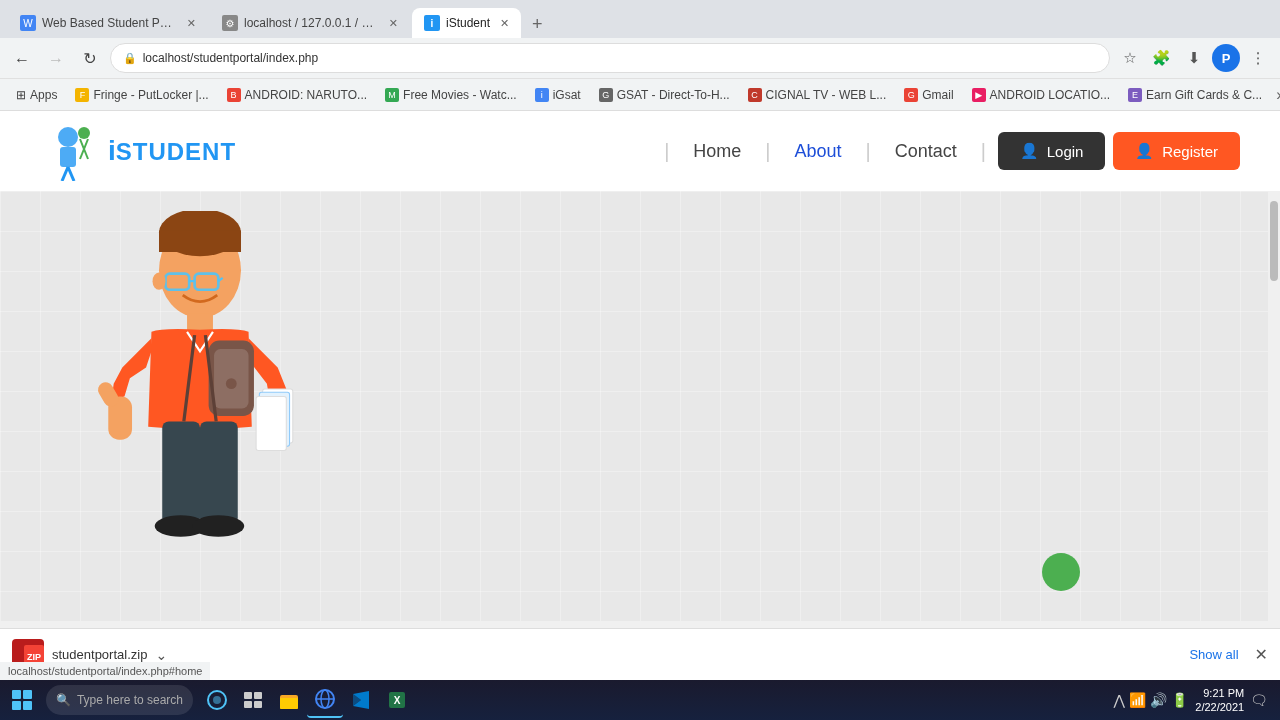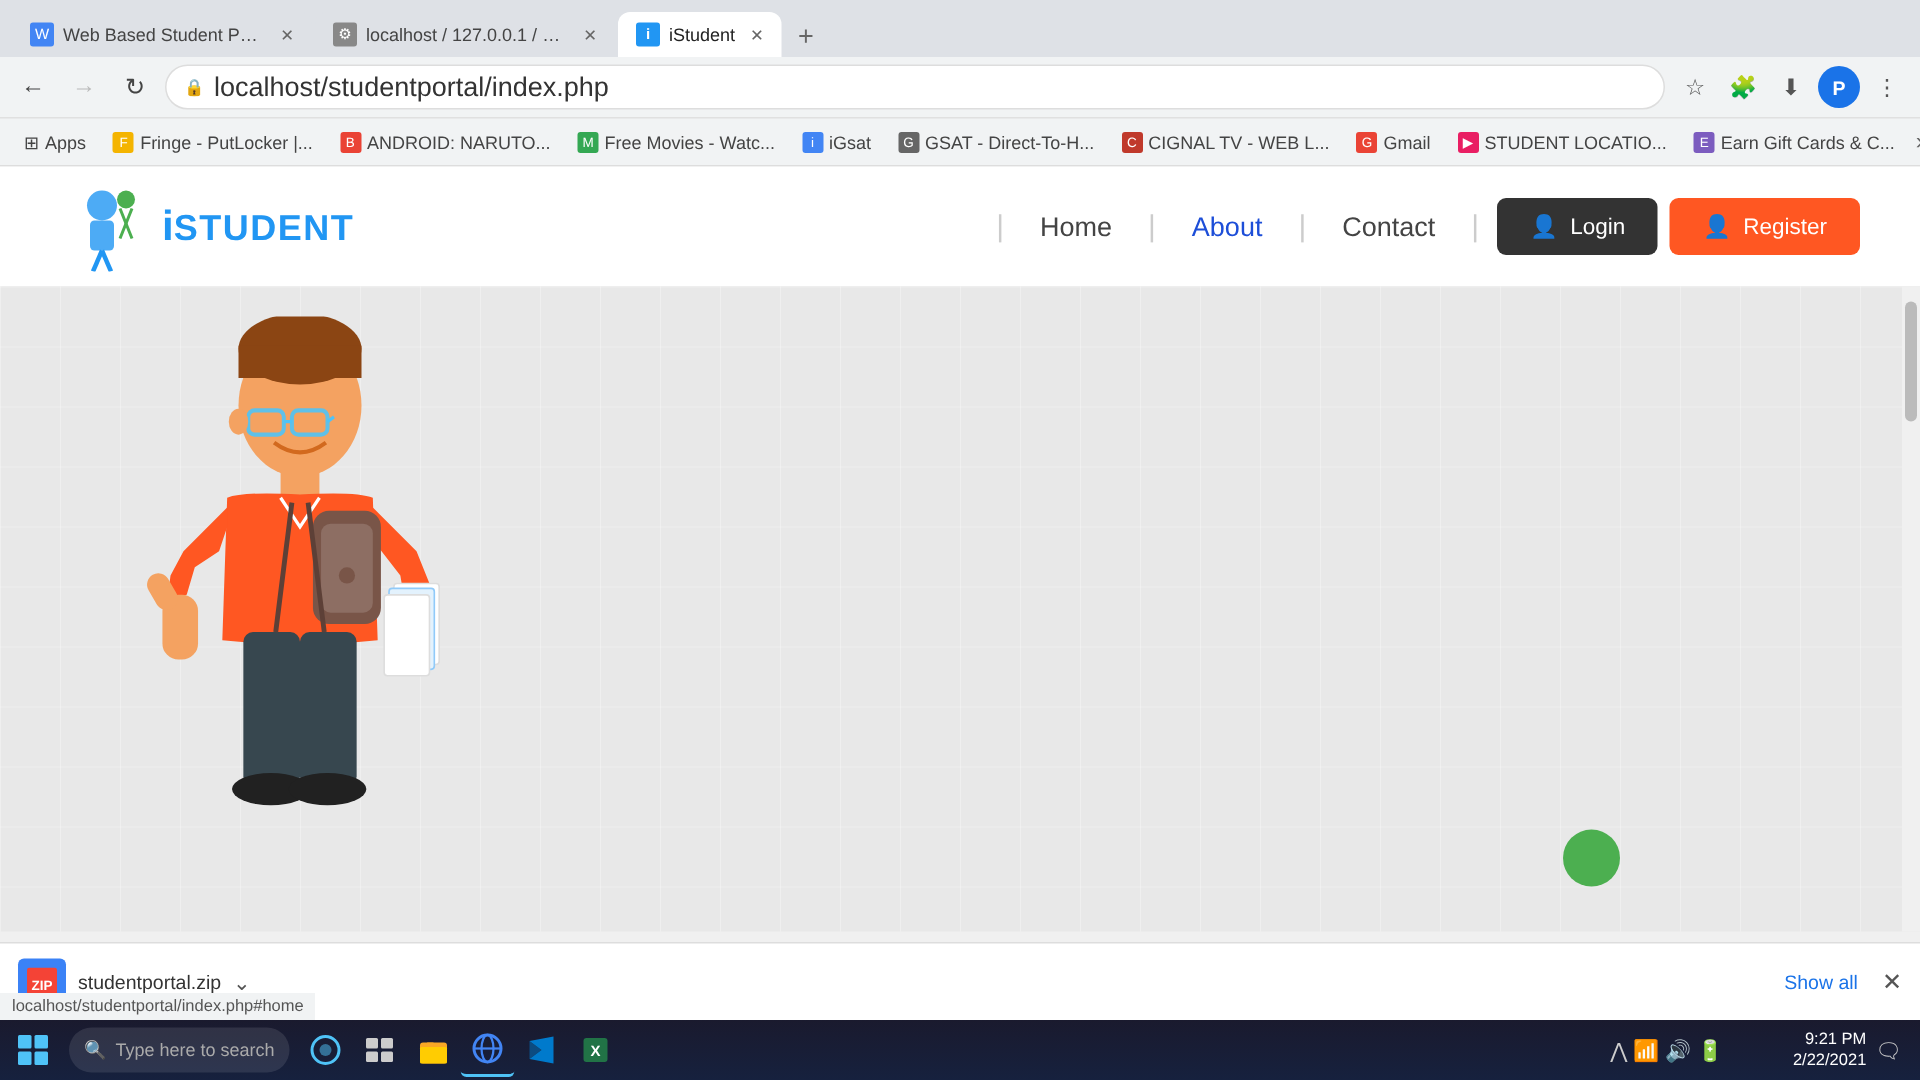--- a/index.html
+++ b/index.html
@@ -306,23 +306,23 @@
       background: #fff;
       border-top: 1px solid #ddd;
       display: flex;
       align-items: center;
       padding: 0 12px;
       gap: 8px;
       z-index: 100;
     }
     .download-file-icon {
       width: 32px; height: 32px;
-      background: #3b82f6;
+      background: #b91c1c;
       border-radius: 4px;
-      display: flex; align-items: center; justify-content: center;
+      display: flex; align-items: center; justify-content: flex-end;
       color: white; font-size: 12px; font-weight: bold;
     }
     .download-filename {
       font-size: 13px;
       color: #333;
     }
     .download-chevron {
       font-size: 14px;
       color: #555;
       cursor: pointer;
@@ -404,21 +404,20 @@
     }
     .tray-icon { font-size: 14px; color: #ccc; cursor: pointer; }
     .taskbar-clock {
       display: flex;
       flex-direction: column;
       align-items: flex-end;
       font-size: 11px;
       color: #fff;
       cursor: pointer;
       line-height: 1.3;
-      margin-left: 40px;
     }
 
     
     .status-bar {
       position: fixed;
       bottom: 40px;
       left: 0;
       font-size: 11px;
       color: #555;
       background: #f1f3f4;
@@ -449,21 +448,21 @@
     </div>
     <div class="tab-new">+</div>
   </div>
 
   <div class="address-bar">
     <div class="nav-btn">←</div>
     <div class="nav-btn disabled">→</div>
     <div class="nav-btn">↻</div>
     <div class="url-bar">
       <span class="url-bar-lock">🔒</span>
-      <span style="font-size:18px;color:#333;">localhost/studentportal/index.php</span>
+      <span style="font-size:12px;color:#333;">localhost/studentportal/index.php</span>
     </div>
     <div class="browser-actions">
       <div class="browser-action-btn">☆</div>
       <div class="browser-action-btn">🧩</div>
       <div class="browser-action-btn">⬇</div>
       <div class="browser-action-btn">
         <div class="profile-circle">P</div>
       </div>
       <div class="browser-action-btn">⋮</div>
     </div>
@@ -497,21 +496,21 @@
     <div class="bookmark-item">
       <span style="width:14px;height:14px;background:#c0392b;border-radius:2px;display:inline-flex;align-items:center;justify-content:center;font-size:9px;color:white;flex-shrink:0;">C</span>
       <span>CIGNAL TV - WEB L...</span>
     </div>
     <div class="bookmark-item">
       <span style="width:14px;height:14px;background:#ea4335;border-radius:2px;display:inline-flex;align-items:center;justify-content:center;font-size:9px;color:white;flex-shrink:0;">G</span>
       <span>Gmail</span>
     </div>
     <div class="bookmark-item">
       <span style="width:14px;height:14px;background:#e91e63;border-radius:2px;display:inline-flex;align-items:center;justify-content:center;font-size:9px;color:white;flex-shrink:0;">▶</span>
-      <span>STUDENT LOCATIO...</span>
+      <span>ANDROID LOCATIO...</span>
     </div>
     <div class="bookmark-item">
       <span style="width:14px;height:14px;background:#7c5cbf;border-radius:2px;display:inline-flex;align-items:center;justify-content:center;font-size:9px;color:white;flex-shrink:0;">E</span>
       <span>Earn Gift Cards &amp; C...</span>
     </div>
     <div class="bookmark-more">»</div>
   </div>
 </div>
 
 <div class="website">

